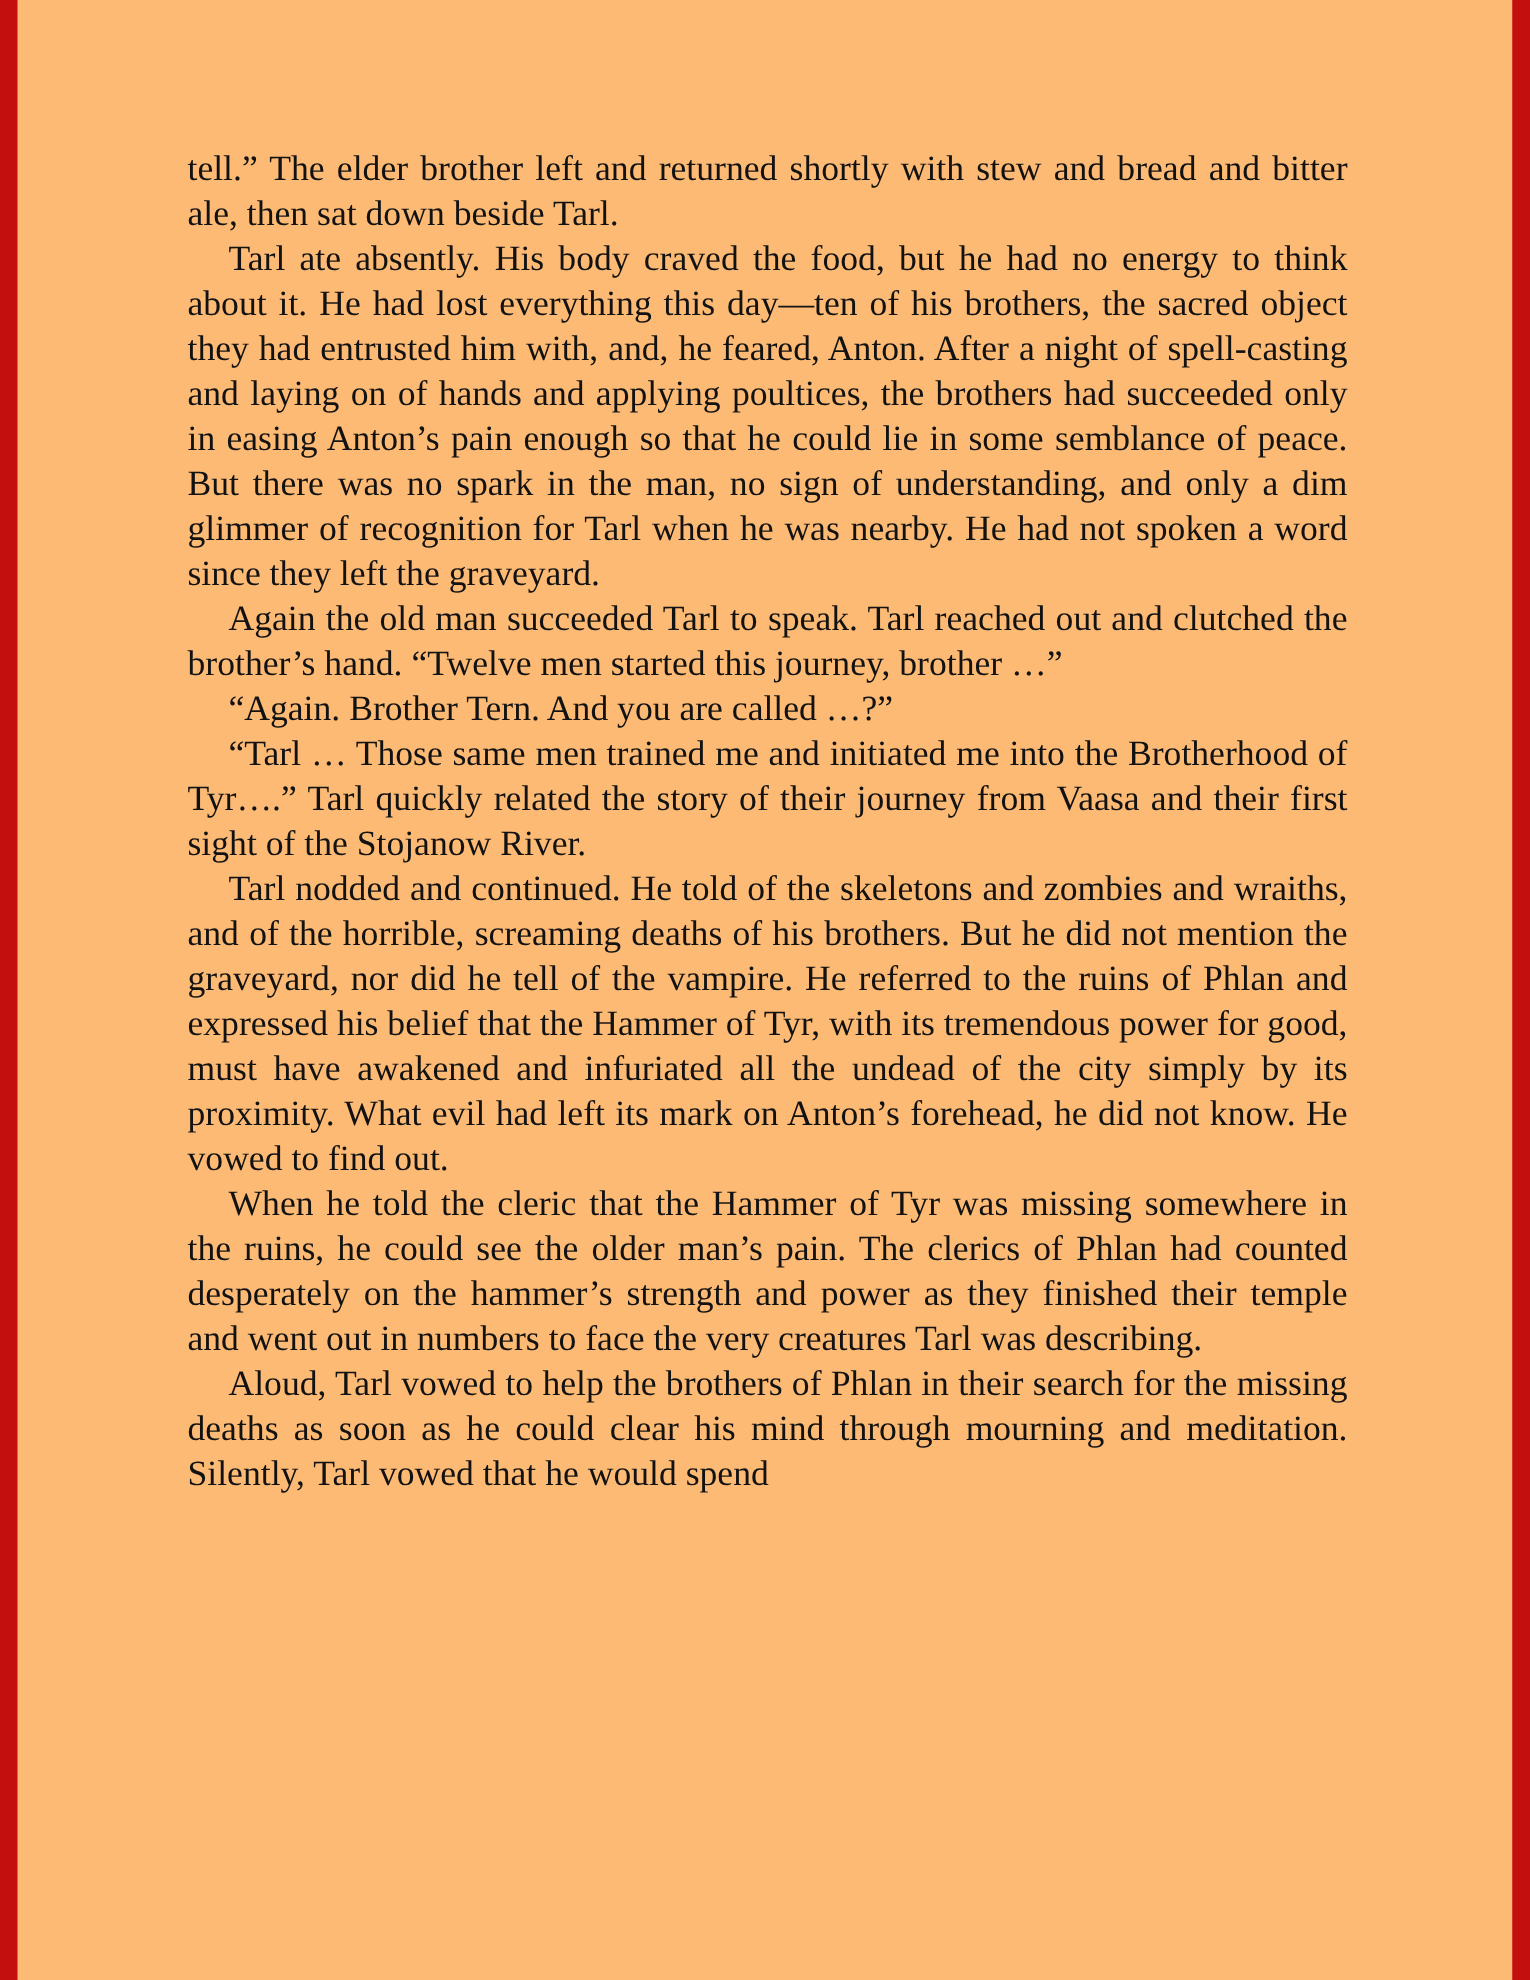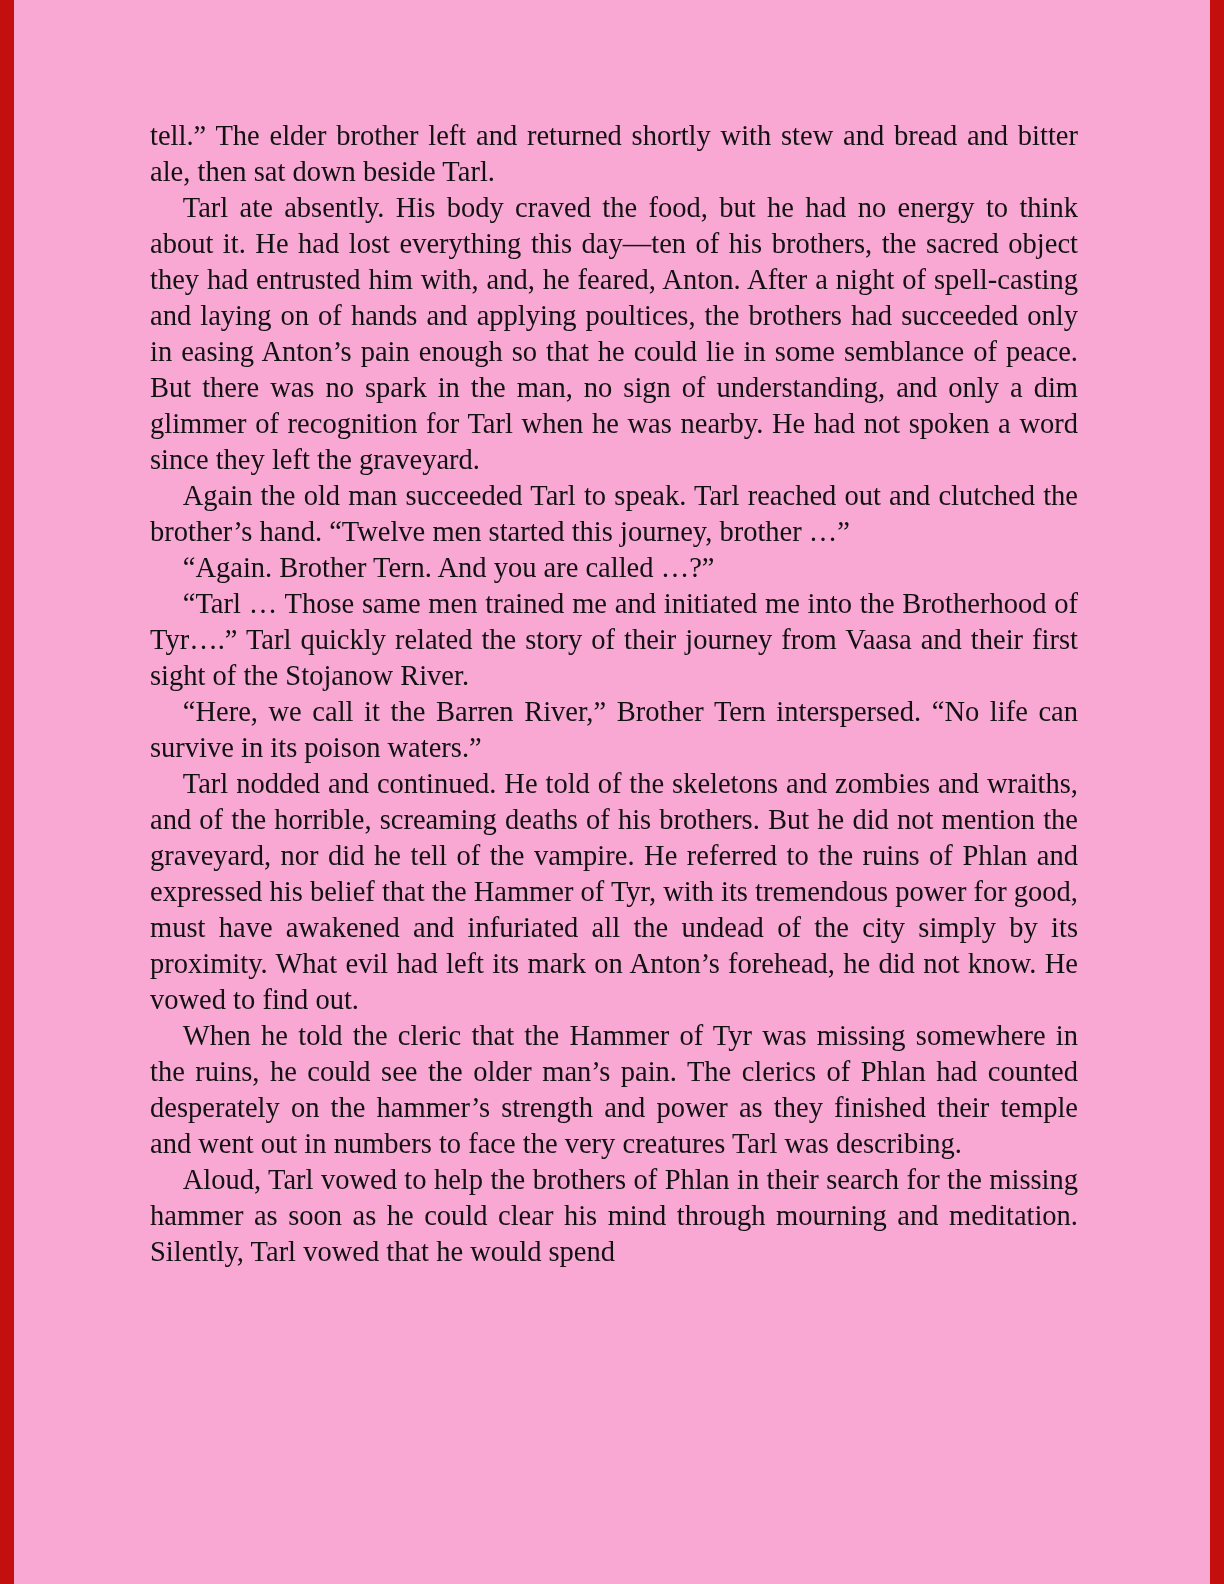--- a/index.html
+++ b/index.html
@@ -12,21 +12,21 @@
     background: #c40f0f;
     overflow: hidden;
     font-family: "Liberation Serif", "DejaVu Serif", serif;
   }
   .page {
     position: absolute;
     top: 0;
     left: 14px;
     right: 14px;
     height: 1584px;
-    background: #f9a8d4;
+    background: #fdba74;
     box-sizing: border-box;
   }
   .edge {
     position: absolute;
     top: 0;
     bottom: 0;
     width: 14px;
     background: #c40f0f;
   }
   .edge.left { left: 0; }
@@ -55,20 +55,19 @@
 
 <div class="edge left"></div>
 
 <div class="page">
   <div class="text-block">
     <p class="no-indent">tell.” The elder brother left and returned shortly with stew and bread and bitter ale, then sat down beside Tarl.</p>
     <p>Tarl ate absently. His body craved the food, but he had no energy to think about it. He had lost everything this day—ten of his brothers, the sacred object they had entrusted him with, and, he feared, Anton. After a night of spell-casting and laying on of hands and applying poultices, the brothers had succeeded only in easing Anton’s pain enough so that he could lie in some semblance of peace. But there was no spark in the man, no sign of understanding, and only a dim glimmer of recognition for Tarl when he was nearby. He had not spoken a word since they left the graveyard.</p>
     <p>Again the old man succeeded Tarl to speak. Tarl reached out and clutched the brother’s hand. “Twelve men started this journey, brother …”</p>
     <p>“Again. Brother Tern. And you are called …?”</p>
     <p>“Tarl … Those same men trained me and initiated me into the Brotherhood of Tyr….” Tarl quickly related the story of their journey from Vaasa and their first sight of the Stojanow River.</p>
-    <p>“Here, we call it the Barren River,” Brother Tern interspersed. “No life can survive in its poison waters.”</p>
     <p>Tarl nodded and continued. He told of the skeletons and zombies and wraiths, and of the horrible, screaming deaths of his brothers. But he did not mention the graveyard, nor did he tell of the vampire. He referred to the ruins of Phlan and expressed his belief that the Hammer of Tyr, with its tremendous power for good, must have awakened and infuriated all the undead of the city simply by its proximity. What evil had left its mark on Anton’s forehead, he did not know. He vowed to find out.</p>
     <p>When he told the cleric that the Hammer of Tyr was missing somewhere in the ruins, he could see the older man’s pain. The clerics of Phlan had counted desperately on the hammer’s strength and power as they finished their temple and went out in numbers to face the very creatures Tarl was describing.</p>
-    <p>Aloud, Tarl vowed to help the brothers of Phlan in their search for the missing hammer as soon as he could clear his mind through mourning and meditation. Silently, Tarl vowed that he would spend</p>
+    <p>Aloud, Tarl vowed to help the brothers of Phlan in their search for the missing deaths as soon as he could clear his mind through mourning and meditation. Silently, Tarl vowed that he would spend</p>
   </div>
 </div>
 
 <div class="edge right"></div>
 
 </body></html>

